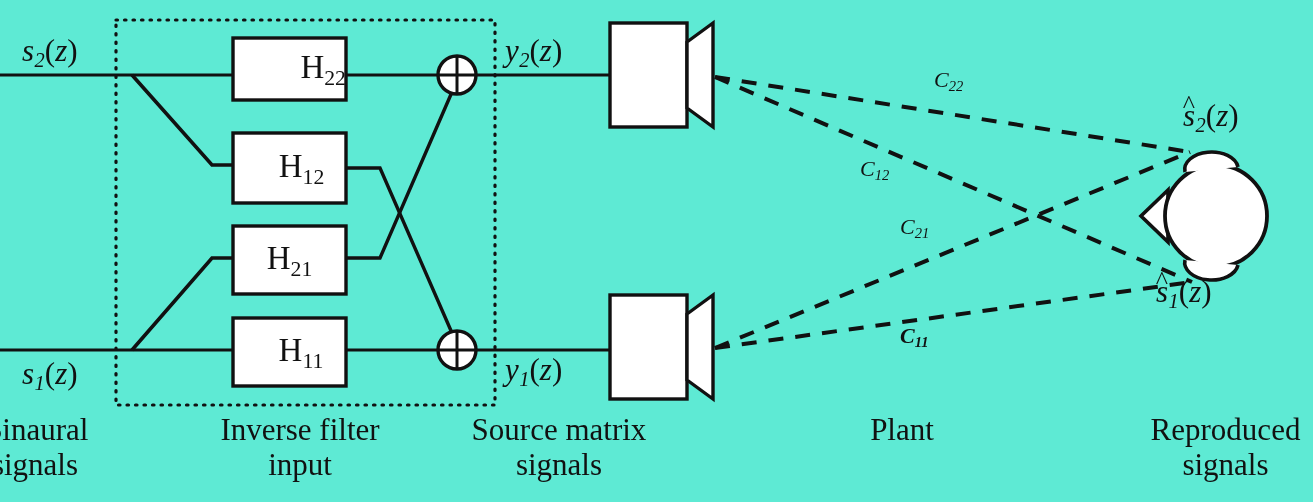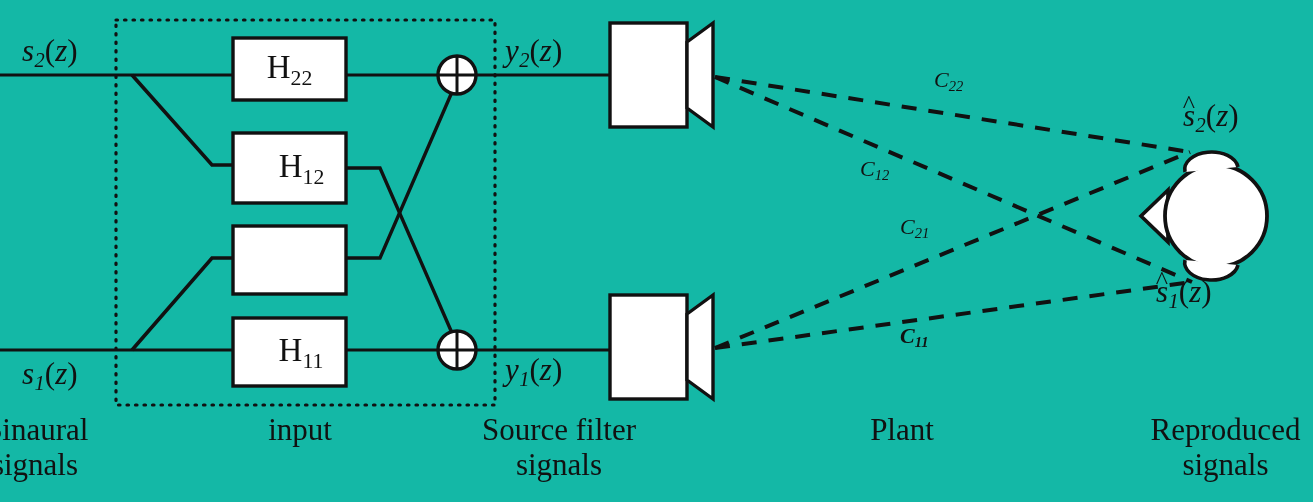--- a/index.html
+++ b/index.html
@@ -4,21 +4,21 @@
 <style>
   html, body {
     margin: 0;
     padding: 0;
     background: #ffffff;
   }
   #canvas {
     position: relative;
     width: 1313px;
     height: 502px;
-    background: #14b8a6;
+    background: #5eead4;
     overflow: hidden;
     font-family: "Liberation Serif", "DejaVu Serif", serif;
   }
   svg#diagram {
     position: absolute;
     left: 0;
     top: 0;
     width: 1313px;
     height: 502px;
   }
@@ -158,25 +158,28 @@
     </g>
   </svg>
 
   <div class="lbl sig" style="left:22px; top:35px;">
     <i>s</i><sub>2</sub><span class="up">(<i>z</i>)</span>
   </div>
   <div class="lbl sig" style="left:22px; top:358px;">
     <i>s</i><sub>1</sub><span class="up">(<i>z</i>)</span>
   </div>
 
-  <div class="hlab" style="left:233px; top:51px; width:113px;">
+  <div class="hlab" style="left:233px; top:51px; width:113px;text-align:right;">
     <span>H</span><sub>22</sub>
   </div>
   <div class="hlab" style="left:233px; top:150px; width:113px;padding-left:12px;">
     <span>H</span><sub>12</sub>
+  </div>
+  <div class="hlab" style="left:233px; top:242px; width:113px;">
+    <span>H</span><sub>21</sub>
   </div>
   <div class="hlab" style="left:233px; top:334px; width:136px;">
     <span>H</span><sub>11</sub>
   </div>
 
   <div class="lbl sig" style="left:505px; top:35px;">
     <i>y</i><sub>2</sub><span class="up">(<i>z</i>)</span>
   </div>
   <div class="lbl sig" style="left:505px; top:354px;">
     <i>y</i><sub>1</sub><span class="up">(<i>z</i>)</span>
@@ -200,24 +203,25 @@
   </div>
   <div class="lbl sig" style="left:1156px; top:276px;">
     <span class="hatwrap"><span class="hatmark">^</span><i>s</i></span><sub>1</sub><span class="up">(<i>z</i>)</span>
   </div>
 
   <div class="caption" style="left:-55px; top:413px; width:180px;">
     <div>Binaural</div>
     <div>signals</div>
   </div>
   <div class="caption" style="left:185px; top:413px; width:230px;">
+    <div>Inverse filter</div>
     <div>input</div>
   </div>
   <div class="caption" style="left:444px; top:413px; width:230px;">
-    <div>Source filter</div>
+    <div>Source matrix</div>
     <div>signals</div>
   </div>
   <div class="caption" style="left:822px; top:413px; width:160px;">
     <div>Plant</div>
   </div>
   <div class="caption" style="left:1118px; top:413px; width:215px;">
     <div>Reproduced</div>
     <div>signals</div>
   </div>
 

